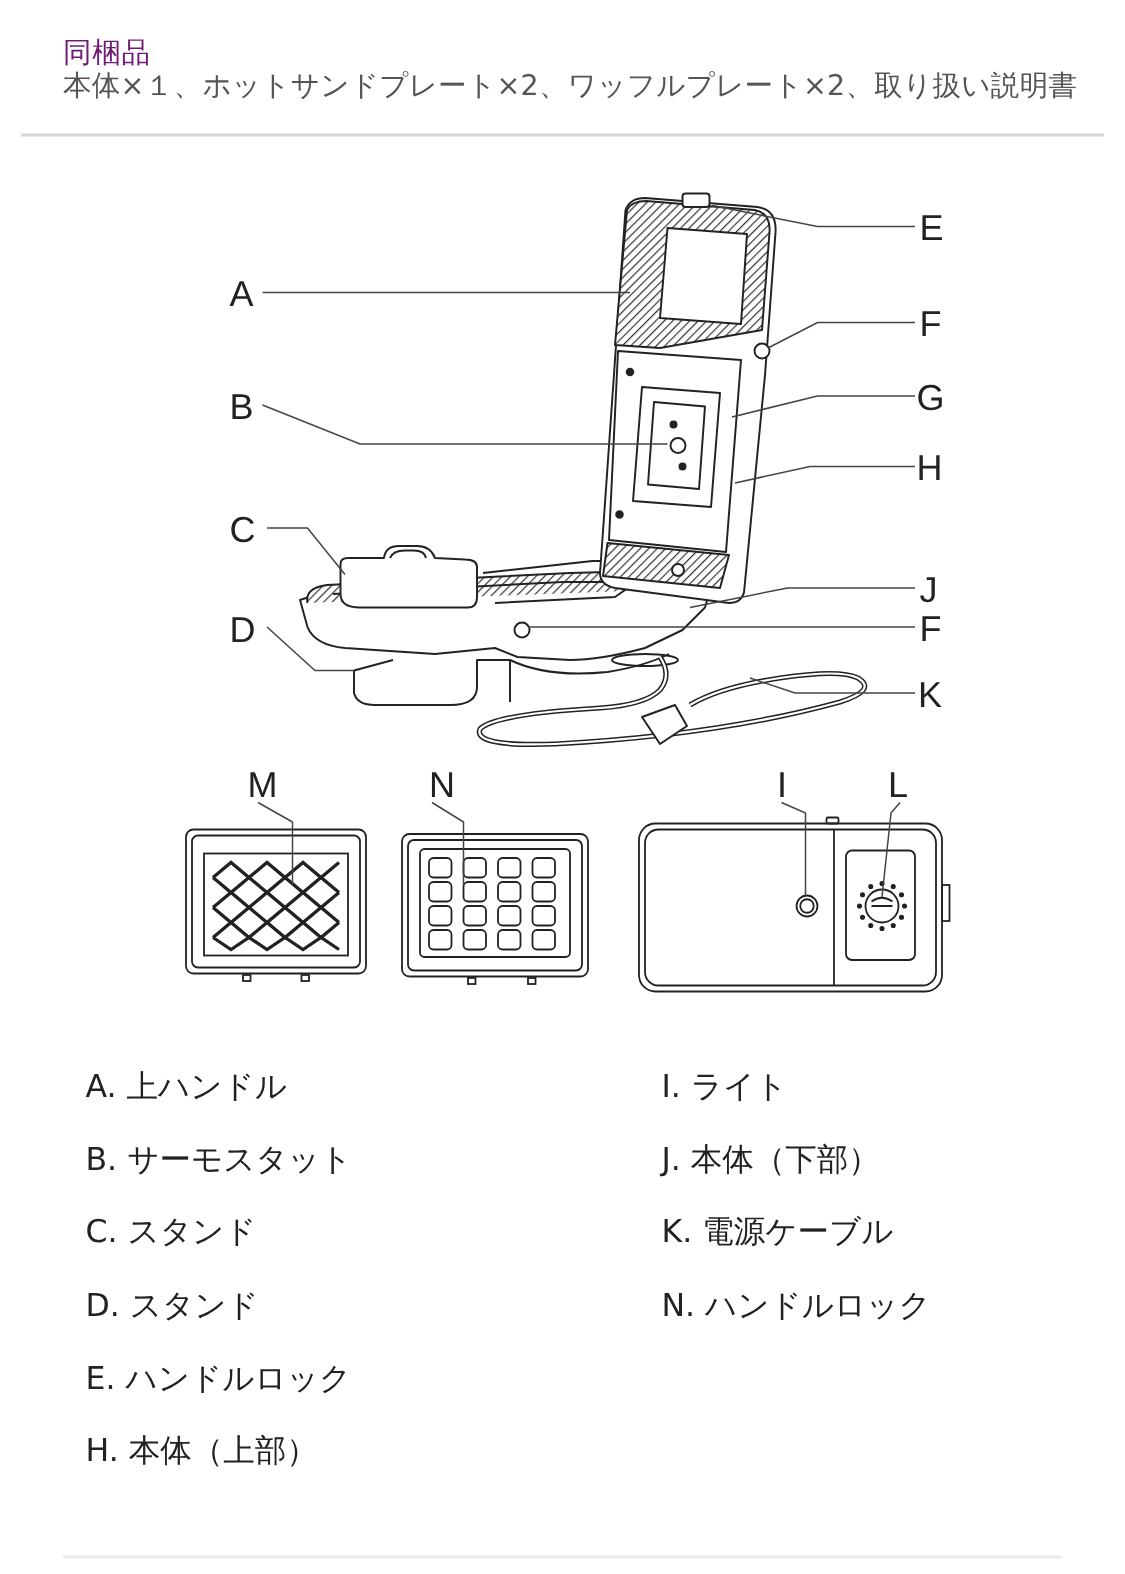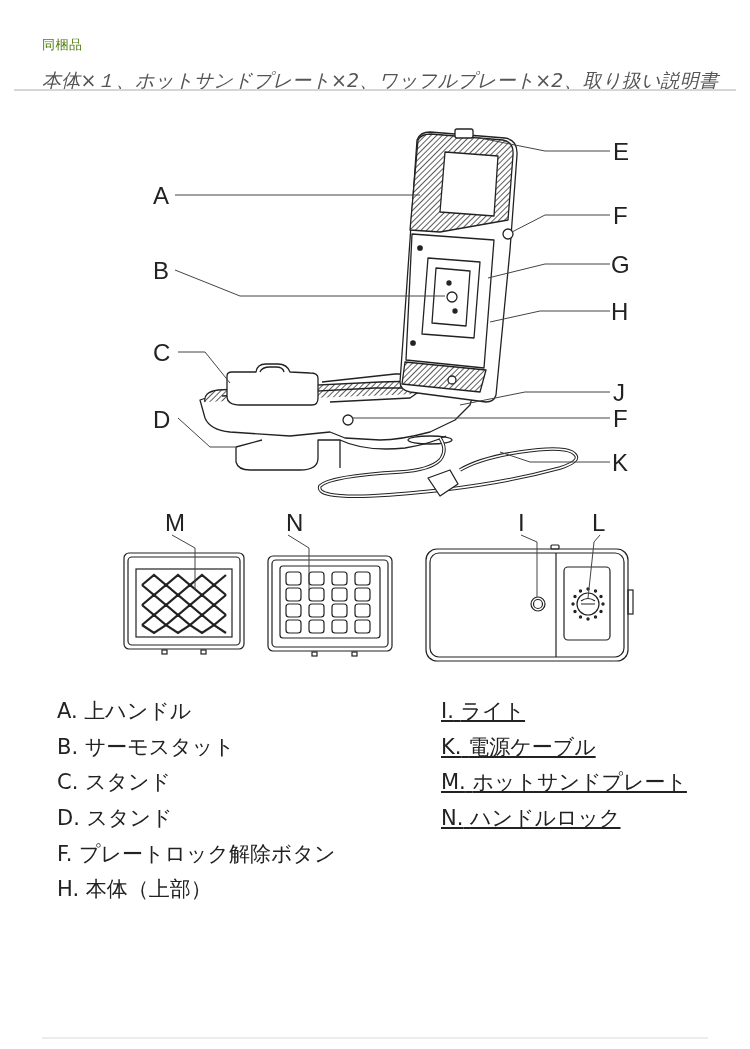--- a/index.html
+++ b/index.html
@@ -1,27 +1,27 @@
 <!DOCTYPE html>
 <html><head>
 <meta charset="utf-8">
 <style>
   html, body { margin:0; padding:0; background:#ffffff; }
   body { width:750px; height:1049px; position:relative; overflow:hidden;
          font-family:"DejaVu Sans","Liberation Sans",sans-serif; color:#222; }
-  .contents-title { position:absolute; left:42px; top:36px; font-size:13px; color:#4d7c0f; letter-spacing:0.5px; }
-  .contents-text { position:absolute; left:42px; top:68px; font-size:19px; color:#555; white-space:nowrap; letter-spacing:0.2px;font-style:italic; }
+  .contents-title { position:absolute; left:42px; top:22px; font-size:19px; color:#701a75; letter-spacing:0.5px; }
+  .contents-text { position:absolute; left:42px; top:44px; font-size:19px; color:#555; white-space:nowrap; letter-spacing:0.2px; }
   .divider-top { position:absolute; left:14px; top:89px; width:722px; height:2px; background:#d6d6d6; }
   .divider-bottom { position:absolute; left:42px; top:1037px; width:666px; height:2px; background:#ececec; }
   svg.diagram { position:absolute; left:0; top:0; }
   .callout { font-family:"Liberation Sans","DejaVu Sans",sans-serif; font-size:24px; fill:#222; }
   .legend-col { position:absolute; font-size:21px; color:#222; }
-  .legend-col .item { height:35.7px; line-height:35.7px; white-space:nowrap; }
+  .legend-col .item { height:35.7px; line-height:35.7px; white-space:nowrap;margin-top:13px; }
   .legend-left { left:57px; top:694px; }
-  .legend-right { left:441px; top:694px;text-decoration:underline; }
+  .legend-right { left:441px; top:694px; }
 </style>
 </head>
 <body>
 
 <div class="contents-title">同梱品</div>
 <div class="contents-text">本体×１、ホットサンドプレート×2、ワッフルプレート×2、取り扱い説明書</div>
 <div class="divider-top"></div>
 
 <svg class="diagram" width="750" height="690" viewBox="0 0 750 690">
   <defs>
@@ -173,24 +173,24 @@
   <text class="callout" x="286" y="531">N</text>
   <text class="callout" x="518" y="531">I</text>
   <text class="callout" x="592" y="531">L</text>
 </svg>
 
 <div class="legend-col legend-left">
   <div class="item"><span>A.</span> <span>上ハンドル</span></div>
   <div class="item"><span>B.</span> <span>サーモスタット</span></div>
   <div class="item"><span>C.</span> <span>スタンド</span></div>
   <div class="item"><span>D.</span> <span>スタンド</span></div>
-  <div class="item"><span>F.</span> <span>プレートロック解除ボタン</span></div>
+  <div class="item"><span>E.</span> <span>ハンドルロック</span></div>
   <div class="item"><span>H.</span> <span>本体（上部）</span></div>
 </div>
 
 <div class="legend-col legend-right">
   <div class="item"><span>I.</span> <span>ライト</span></div>
+  <div class="item"><span>J.</span> <span>本体（下部）</span></div>
   <div class="item"><span>K.</span> <span>電源ケーブル</span></div>
-  <div class="item"><span>M.</span> <span>ホットサンドプレート</span></div>
   <div class="item"><span>N.</span> <span>ハンドルロック</span></div>
 </div>
 
 <div class="divider-bottom"></div>
 
 </body></html>

